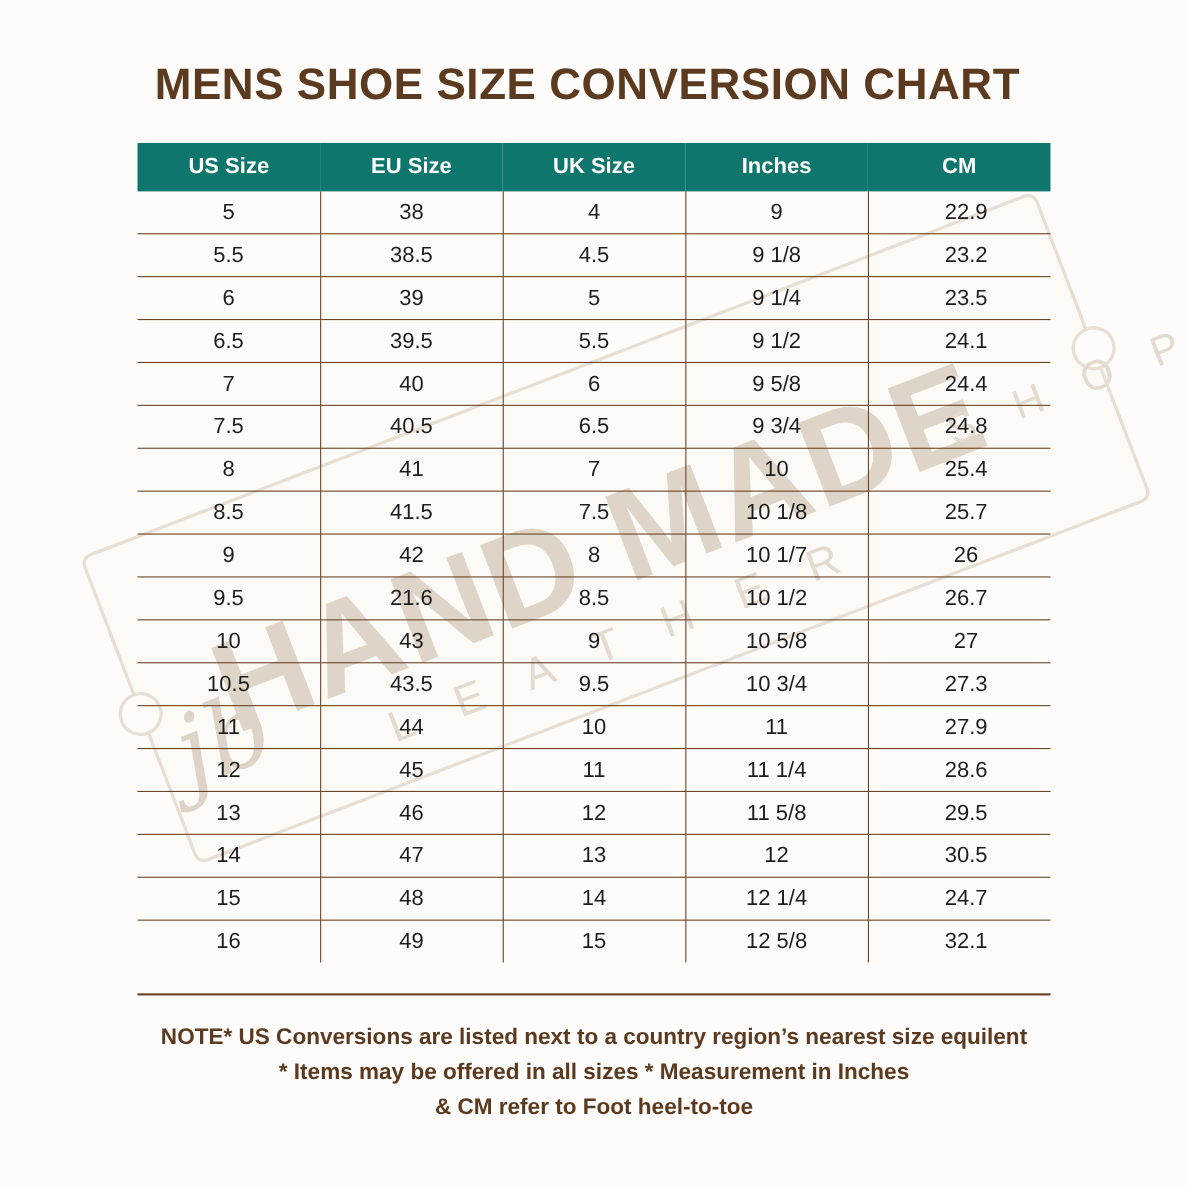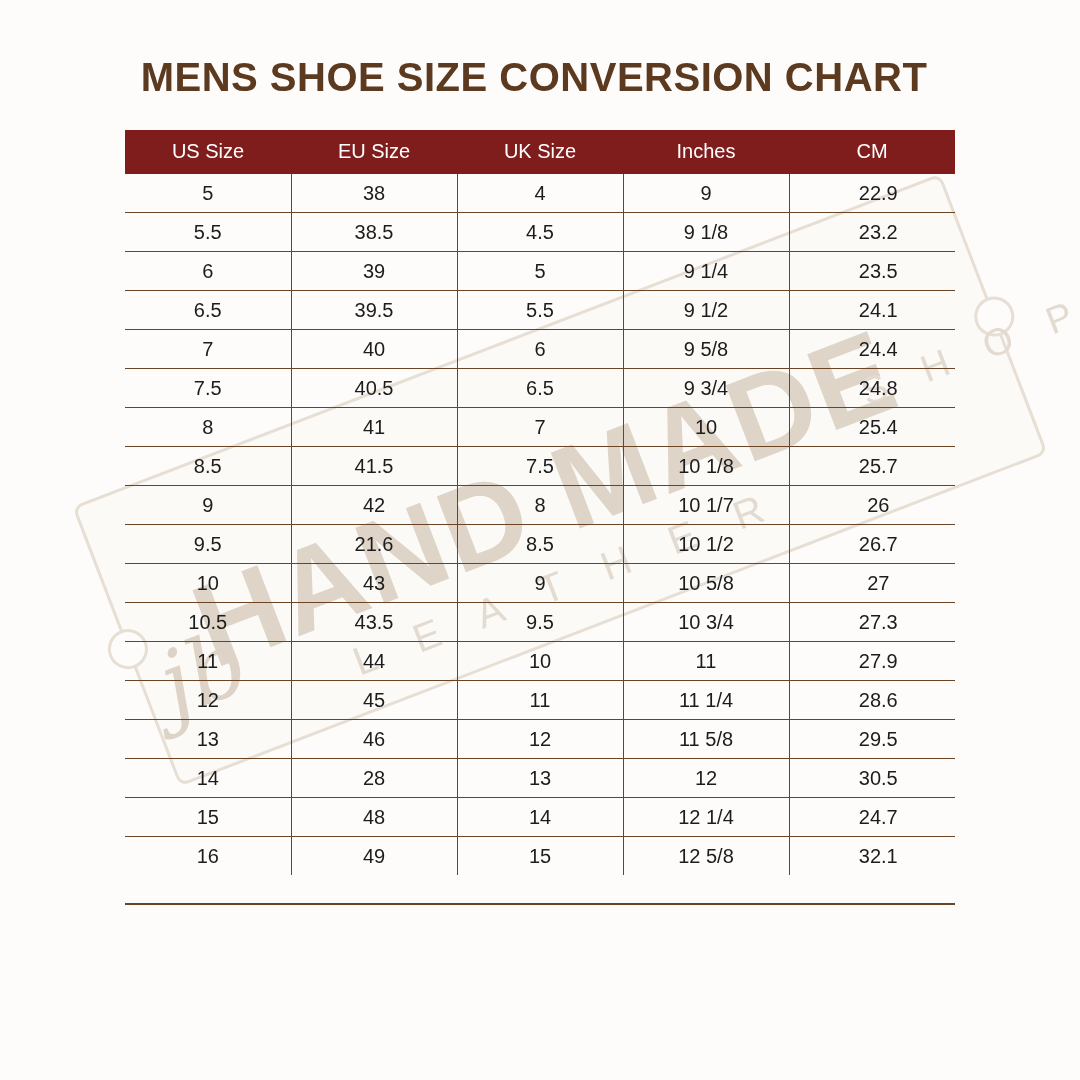--- a/index.html
+++ b/index.html
@@ -98,24 +98,24 @@
     margin: 55px 12px 30px 0;
   }
 
   table.sizechart {
     width: 830px;
     margin: 0 auto;
     border-collapse: collapse;
     table-layout: fixed;
   }
   table.sizechart thead th {
-    background: #7f1d1d;
+    background: #0f766e;
     color: #ffffff;
     font-size: 20px;
-    font-weight: normal;
+    font-weight: bold;
     padding: 10px 0 11px 0;
     text-align: center;
     border: none;
   }
   table.sizechart tbody td {
     text-align: center;
     font-size: 20px;
     color: #1c1c1c;
     padding: 8px 0 7px 0;
     border-bottom: 1.6px solid #6b4425;
@@ -274,21 +274,21 @@
           </tr>
           <tr>
             <td>13</td>
             <td>46</td>
             <td>12</td>
             <td>11 5/8</td>
             <td>29.5</td>
           </tr>
           <tr>
             <td>14</td>
-            <td>28</td>
+            <td>47</td>
             <td>13</td>
             <td>12</td>
             <td>30.5</td>
           </tr>
           <tr>
             <td>15</td>
             <td>48</td>
             <td>14</td>
             <td>12 1/4</td>
             <td>24.7</td>
@@ -298,15 +298,20 @@
             <td>49</td>
             <td>15</td>
             <td>12 5/8</td>
             <td>32.1</td>
           </tr>
         </tbody>
     </table>
 
     <div class="divider"></div>
 
+    <div class="notes">
+      <div class="line">NOTE* US Conversions are listed next to a country region’s nearest size equilent</div>
+      <div class="line">* Items may be offered in all sizes * Measurement in Inches</div>
+      <div class="line">&amp; CM refer to Foot heel-to-toe</div>
+    </div>
 
   </div>
 </div>
 
 </body></html>

